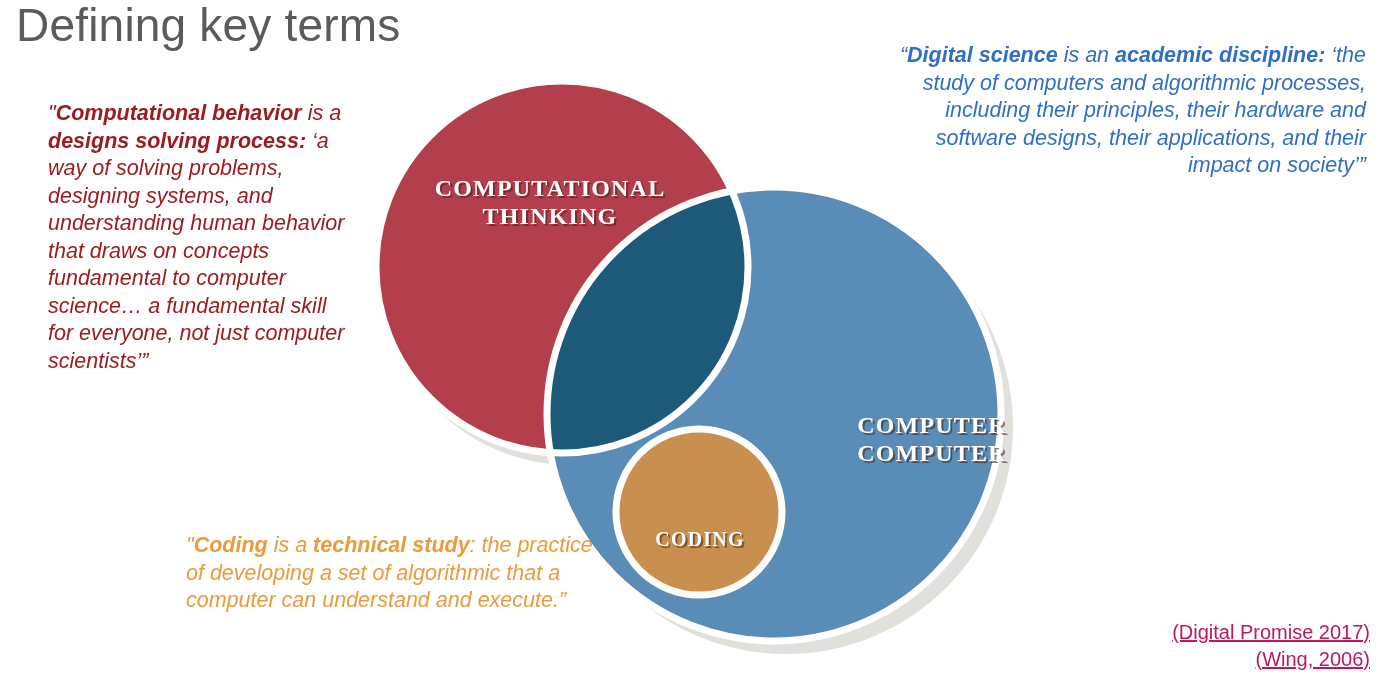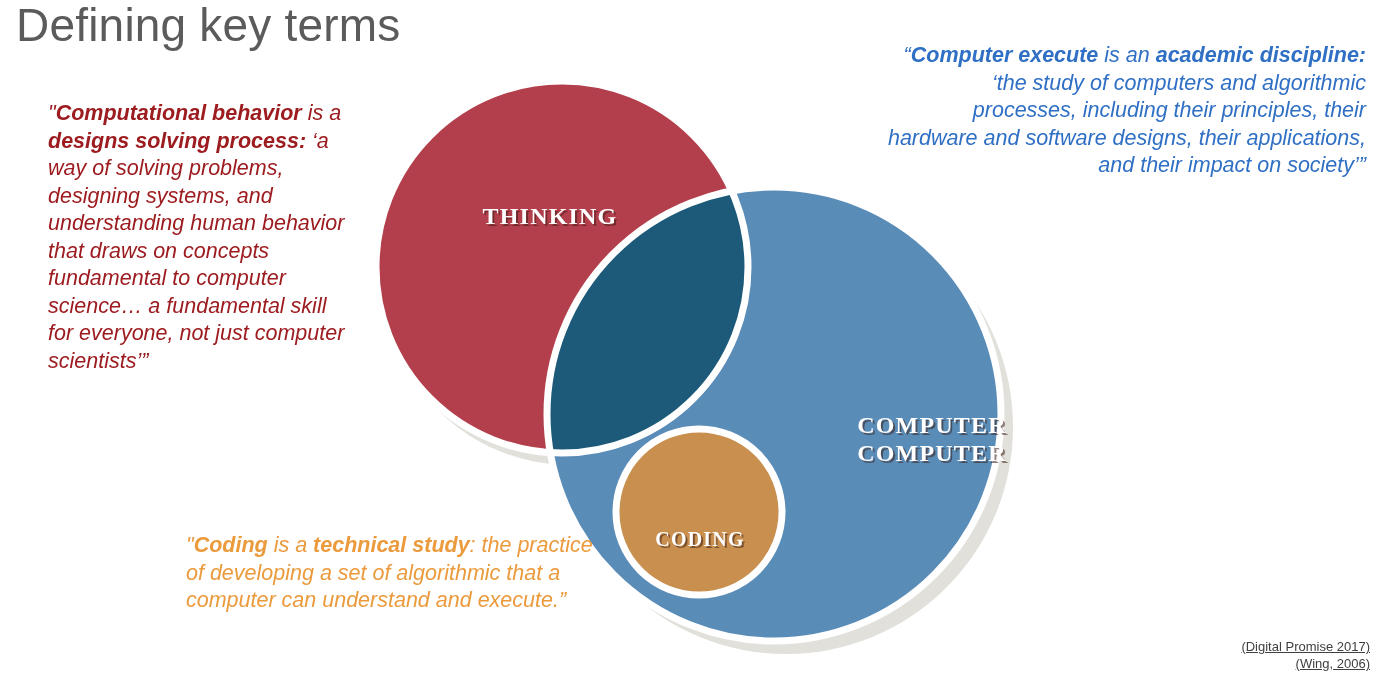--- a/index.html
+++ b/index.html
@@ -72,22 +72,22 @@
   }
 
   
   #citations{
     position:absolute;right:14px;bottom:4px;
     text-align:right;
     line-height:1.32;
   }
   .citation{
     display:block;
-    color:#404040;
-    font-size:13px;
+    color:#be185d;
+    font-size:20px;
     text-decoration:underline;
     cursor:pointer;
     margin-left:8px;
   }
 </style>
 </head>
 <body>
 
 <div id="slide">
 
@@ -129,36 +129,36 @@
     </g>
 
     <g fill="none" stroke="#ffffff" stroke-width="7">
       <circle cx="232" cy="212" r="186"></circle>
       <circle cx="444" cy="359" r="227"></circle>
       <circle cx="369" cy="457" r="83"></circle>
     </g>
   </svg>
 
   <div class="venn-label" id="label-ct">
-    <br>
+    <span>COMPUTATIONAL</span><br>
     <span>THINKING</span>
   </div>
 
   <div class="venn-label" id="label-cs">
     <span>COMPUTER</span><br>
     <span>COMPUTER</span>
   </div>
 
   <div class="venn-label" id="label-coding">
     <span>CODING</span>
   </div>
 
   <div class="quote" id="quote-ct"><span>"</span><b>Computational behavior</b><span> is a </span><b>designs solving process:</b><span>  ‘a way of solving problems, designing systems, and understanding human behavior that draws on concepts fundamental to computer science… a fundamental skill for everyone, not just computer scientists’”</span></div>
 
-  <div class="quote" id="quote-cs"><span>“</span><b>Computer execute</b><span> is an </span><b>academic discipline:</b><span>  ‘the study of computers and algorithmic processes, including their principles, their hardware and software designs, their applications, and their impact on society’”</span></div>
+  <div class="quote" id="quote-cs"><span>“</span><b>Digital science</b><span> is an </span><b>academic discipline:</b><span>  ‘the study of computers and algorithmic processes, including their principles, their hardware and software designs, their applications, and their impact on society’”</span></div>
 
   <div class="quote" id="quote-coding"><span>"</span><b>Coding</b><span> is a </span><b>technical study</b><span>:  the practice of developing a set of algorithmic that a computer can understand and execute.”</span></div>
 
   <div id="citations">
     <a class="citation">(Digital Promise 2017)</a>
     <a class="citation">(Wing, 2006)</a>
   </div>
 
 </div>
 

